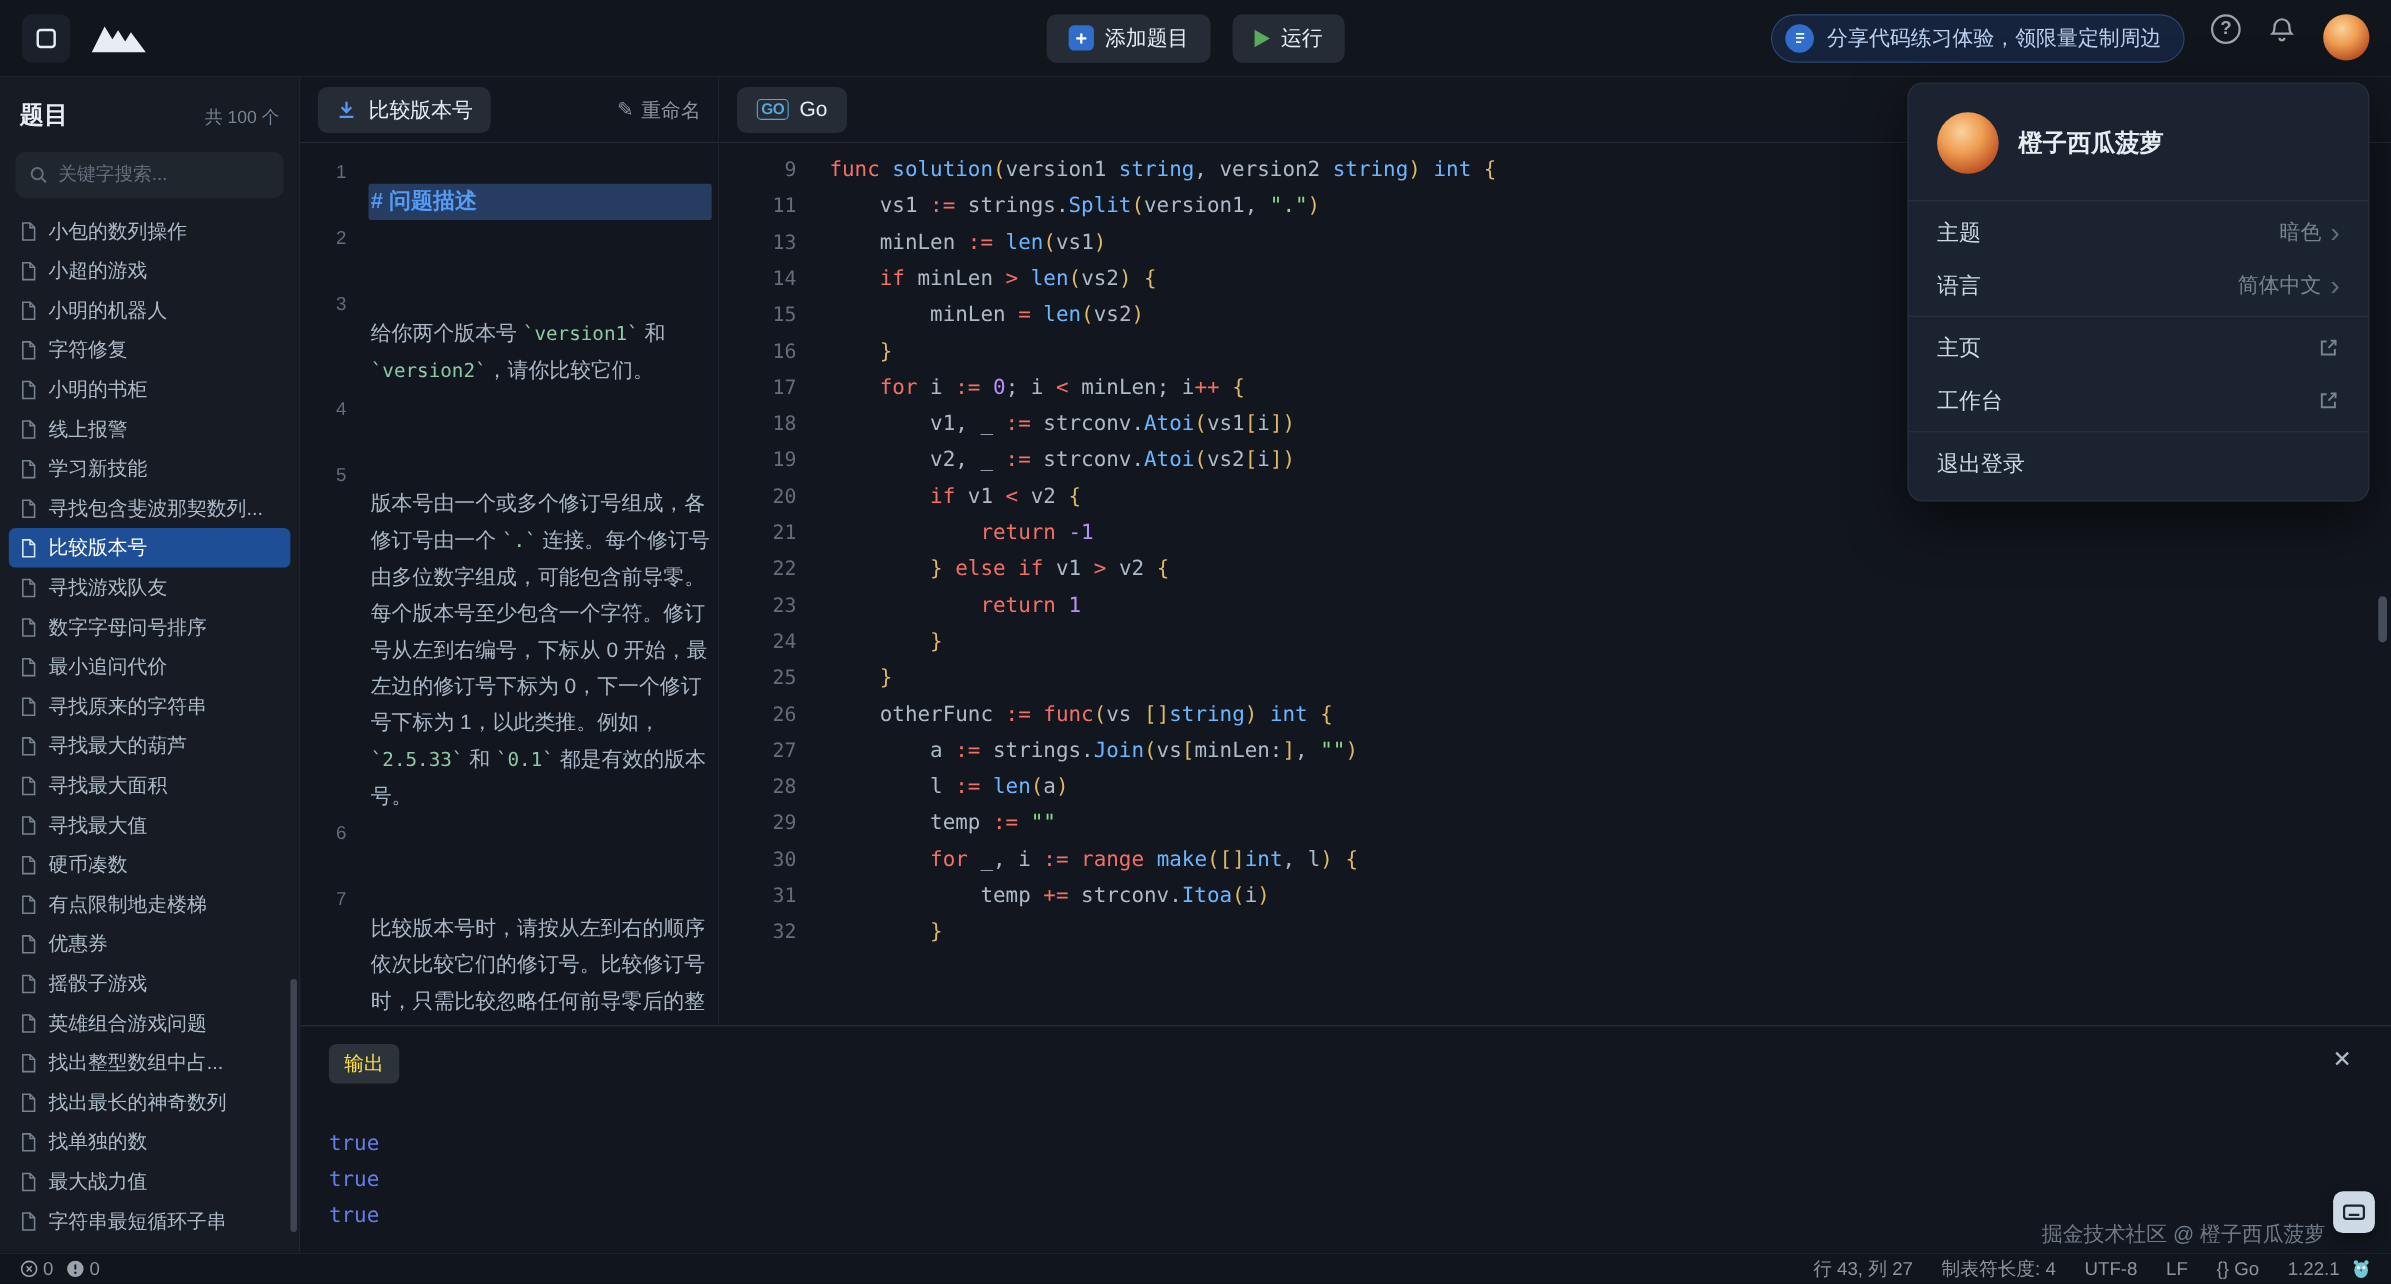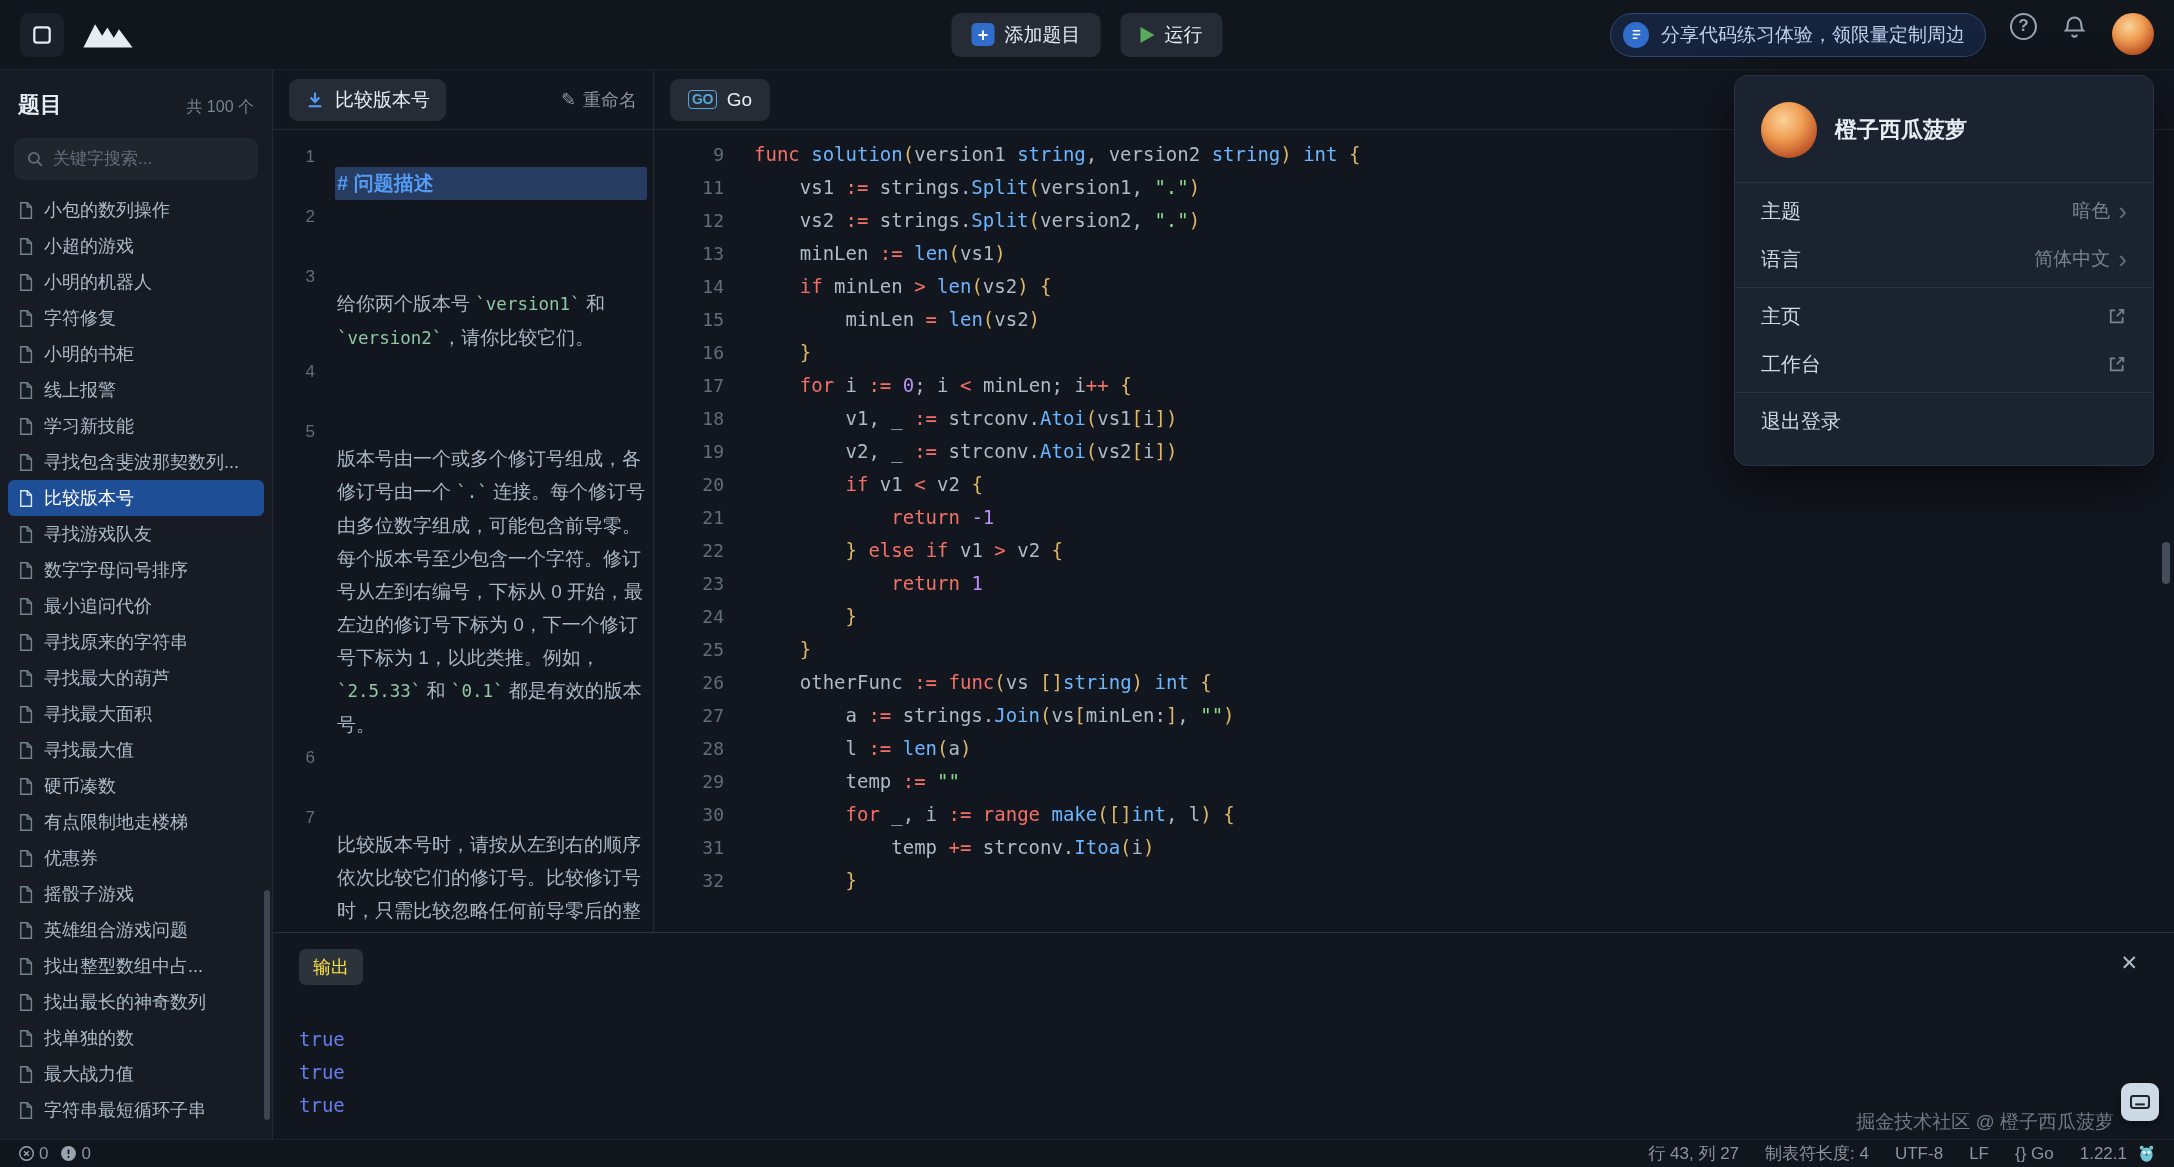--- a/index.html
+++ b/index.html
@@ -82,21 +82,21 @@
 
   
   .statusbar { height:28px; flex:0 0 28px; background:#11151c; border-top:1px solid #1c222b; display:flex; align-items:center; justify-content:space-between; padding:0 18px; font-size:17px; color:#8b949e; }
   .st-left { display:flex; align-items:center; gap:12px; }
   .st-pair { display:flex; align-items:center; gap:4px; cursor:pointer; }
   .st-right { display:flex; align-items:center; gap:10px; }
   .st-items { display:flex; align-items:center; gap:26px; }
   .st-items span { cursor:pointer; white-space:nowrap; }
 
   
-  .user-menu { position:absolute; top:75px; right:20px; width:420px; background:#1c2330; border:1px solid #2b3340; border-radius:14px; box-shadow:0 18px 50px rgba(0,0,0,.55); z-index:20; padding-bottom:20px; }
+  .user-menu { position:absolute; top:75px; right:20px; width:420px; background:#1c2330; border:1px solid #2b3340; border-radius:14px; box-shadow:0 18px 50px rgba(0,0,0,.55); z-index:20; padding-bottom:10px; }
   .um-head { display:flex; align-items:center; gap:18px; padding:26px 26px 20px 26px; }
   .um-avatar { width:56px; height:56px; border-radius:50%; background:radial-gradient(circle at 40% 32%, #f9d29b 0%, #ef9d52 38%, #c25a2a 72%, #7c3a1d 100%); }
   .um-name { font-size:22px; font-weight:bold; color:#e6edf3; }
   .um-divider { height:1px; background:#2b3340; margin:4px 0; }
   .um-row { height:48px; display:flex; align-items:center; justify-content:space-between; padding:0 26px; font-size:20px; color:#cdd9e5; cursor:pointer; }
   .um-right { display:flex; align-items:flex-end; gap:8px; color:#768390; font-size:19px; }
   .um-chevron { font-size:26px; line-height:1; color:#636e7b; }
 
   
   .watermark { position:absolute; right:60px; bottom:32px; color:#6e7a87; font-size:19px; z-index:8; }
@@ -471,24 +471,20 @@
             </div>
           </div>
           <div class="code-area">
               <div class="code-row">
                 <span class="code-num">9</span>
                 <span class="code-text"><span class="tk-kw">func</span> <span class="tk-fn">solution</span><span class="tk-br">(</span>version1 <span class="tk-type">string</span>, version2 <span class="tk-type">string</span><span class="tk-br">)</span> <span class="tk-type">int</span> <span class="tk-br">{</span></span>
               </div>
               <div class="code-row">
                 <span class="code-num">11</span>
                 <span class="code-text">    vs1 <span class="tk-op">:=</span> strings.<span class="tk-fn">Split</span><span class="tk-br">(</span>version1, <span class="tk-str">"."</span><span class="tk-br">)</span></span>
-              </div>
-              <div class="code-row">
-                <span class="code-num">12</span>
-                <span class="code-text">    vs2 <span class="tk-op">:=</span> strings.<span class="tk-fn">Split</span><span class="tk-br">(</span>version2, <span class="tk-str">"."</span><span class="tk-br">)</span></span>
               </div>
               <div class="code-row">
                 <span class="code-num">13</span>
                 <span class="code-text">    minLen <span class="tk-op">:=</span> <span class="tk-fn">len</span><span class="tk-br">(</span>vs1<span class="tk-br">)</span></span>
               </div>
               <div class="code-row">
                 <span class="code-num">14</span>
                 <span class="code-text">    <span class="tk-kw">if</span> minLen <span class="tk-op">&gt;</span> <span class="tk-fn">len</span><span class="tk-br">(</span>vs2<span class="tk-br">)</span> <span class="tk-br">{</span></span>
               </div>
               <div class="code-row">

